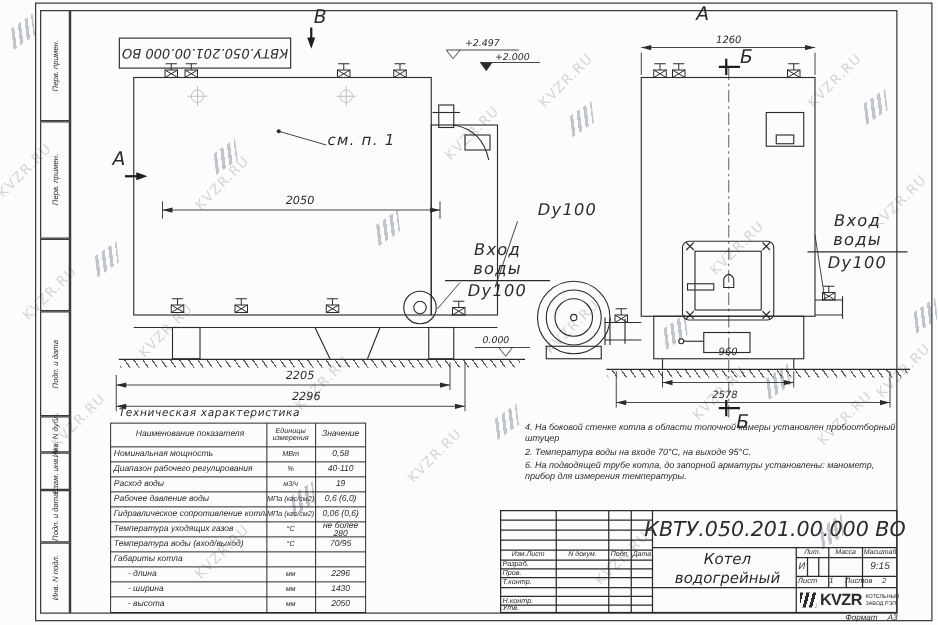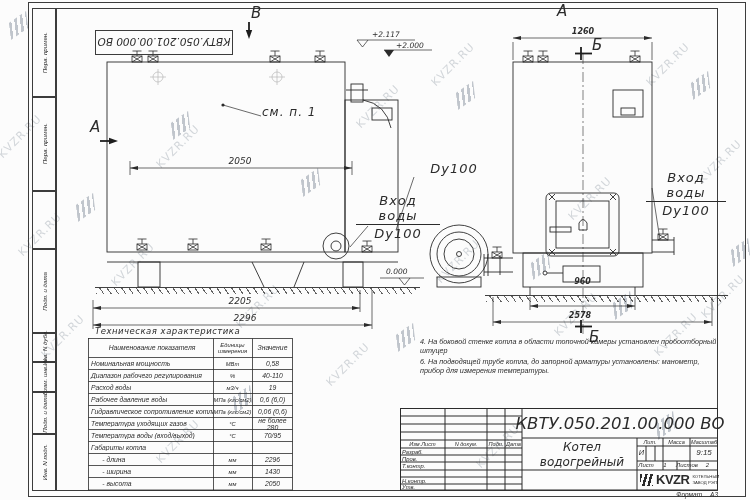--- a/index.html
+++ b/index.html
@@ -11,21 +11,21 @@
       font:11px "DejaVu Sans",sans-serif;letter-spacing:1px;white-space:nowrap;pointer-events:none;}
   .wlogo{position:absolute;width:21px;height:15px;transform:rotate(-35deg) skewX(-28deg);
       background:repeating-linear-gradient(90deg,rgba(110,122,138,0.42) 0 3px,transparent 3px 6.5px);pointer-events:none;}
   
   .mcell{position:absolute;left:32px;width:24px;border:1px solid #3c3c3c;box-sizing:border-box;
          display:flex;align-items:center;justify-content:center;background:transparent;}
   .mcell span{writing-mode:vertical-rl;transform:rotate(180deg);
          font:italic 6.2px "Liberation Sans",sans-serif;white-space:nowrap;}
   
   .t-dim{position:absolute;font:italic 9px "DejaVu Sans",sans-serif;text-align:center;}
-  .t-dim-s{font-size:8px;font-weight:bold;}
+  .t-dim-s{font-size:8px;}
   .t-lvl{position:absolute;font:italic 7.5px "DejaVu Sans",sans-serif;}
   .t-sec{position:absolute;font:italic 15px "DejaVu Sans",sans-serif;}
   .t-see{position:absolute;font:italic 12px "DejaVu Sans",sans-serif;letter-spacing:1px;}
   .pipe-label{position:absolute;text-align:center;font:italic 13px "DejaVu Sans",sans-serif;letter-spacing:1px;}
   .pipe-label .l1{display:inline-block;border-bottom:1px solid #2b2b2b;padding:0 4px 1px 4px;}
   .pipe-label .l2{display:block;margin-top:1px;}
   .stamp-top{position:absolute;left:95px;top:30px;width:138px;height:25px;border:1px solid #3c3c3c;
       box-sizing:border-box;display:flex;align-items:center;justify-content:center;
       transform:rotate(180deg);font:italic 10.5px "DejaVu Sans",sans-serif;white-space:nowrap;}
   
@@ -327,21 +327,21 @@
   <div class="t-sec" style="left:589px;top:328px">Б</div>
   <div class="t-see" style="left:262px;top:105px">см. п. 1</div>
 
   <div class="t-dim" style="left:205px;top:156px;width:70px">2050</div>
   <div class="t-dim" style="left:205px;top:296px;width:70px">2205</div>
   <div class="t-dim" style="left:210px;top:313px;width:70px">2296</div>
   <div class="t-dim t-dim-s" style="left:553px;top:27px;width:60px">1260</div>
   <div class="t-dim t-dim-s" style="left:555px;top:277px;width:55px">960</div>
   <div class="t-dim t-dim-s" style="left:550px;top:311px;width:60px">2578</div>
 
-  <div class="t-lvl" style="left:372px;top:30px">+2.117</div>
+  <div class="t-lvl" style="left:372px;top:30px">+2.497</div>
   <div class="t-lvl" style="left:396px;top:41px">+2.000</div>
   <div class="t-lvl" style="left:386px;top:267px">0.000</div>
 
   <div class="pipe-label" style="left:408px;top:160px;width:92px">
     <span class="l2">Dy100</span>
   </div>
   <div class="pipe-label" style="left:356px;top:193px;width:84px">
     <span class="l1">Вход воды</span>
     <span class="l2">Dy100</span>
   </div>
@@ -409,20 +409,21 @@
       </div>
     <div class="trow">
         <span class="cell-name">      - высота</span>
         <span class="cell-units">мм</span>
         <span class="cell-value">2050</span>
       </div>
   </div>
 
   <div class="notes">
     <p>4.  На боковой стенке котла в области топочной камеры установлен пробоотборный штуцер</p>
+    <p>2.  Температура воды на входе 70°С, на выходе 95°С.</p>
     <p>6.  На подводящей трубе котла, до запорной арматуры установлены: манометр, прибор для измерения температуры.</p>
   </div>
 
   <div class="abs tb-hdr-row">
     <span style="width:45px">Изм.Лист</span>
     <span style="width:42px">N докум.</span>
     <span style="width:18px">Подп.</span>
     <span style="width:17px">Дата</span>
   </div>
   <div class="tb-txt" style="left:402px;top:448.5px">Разраб.</div>

